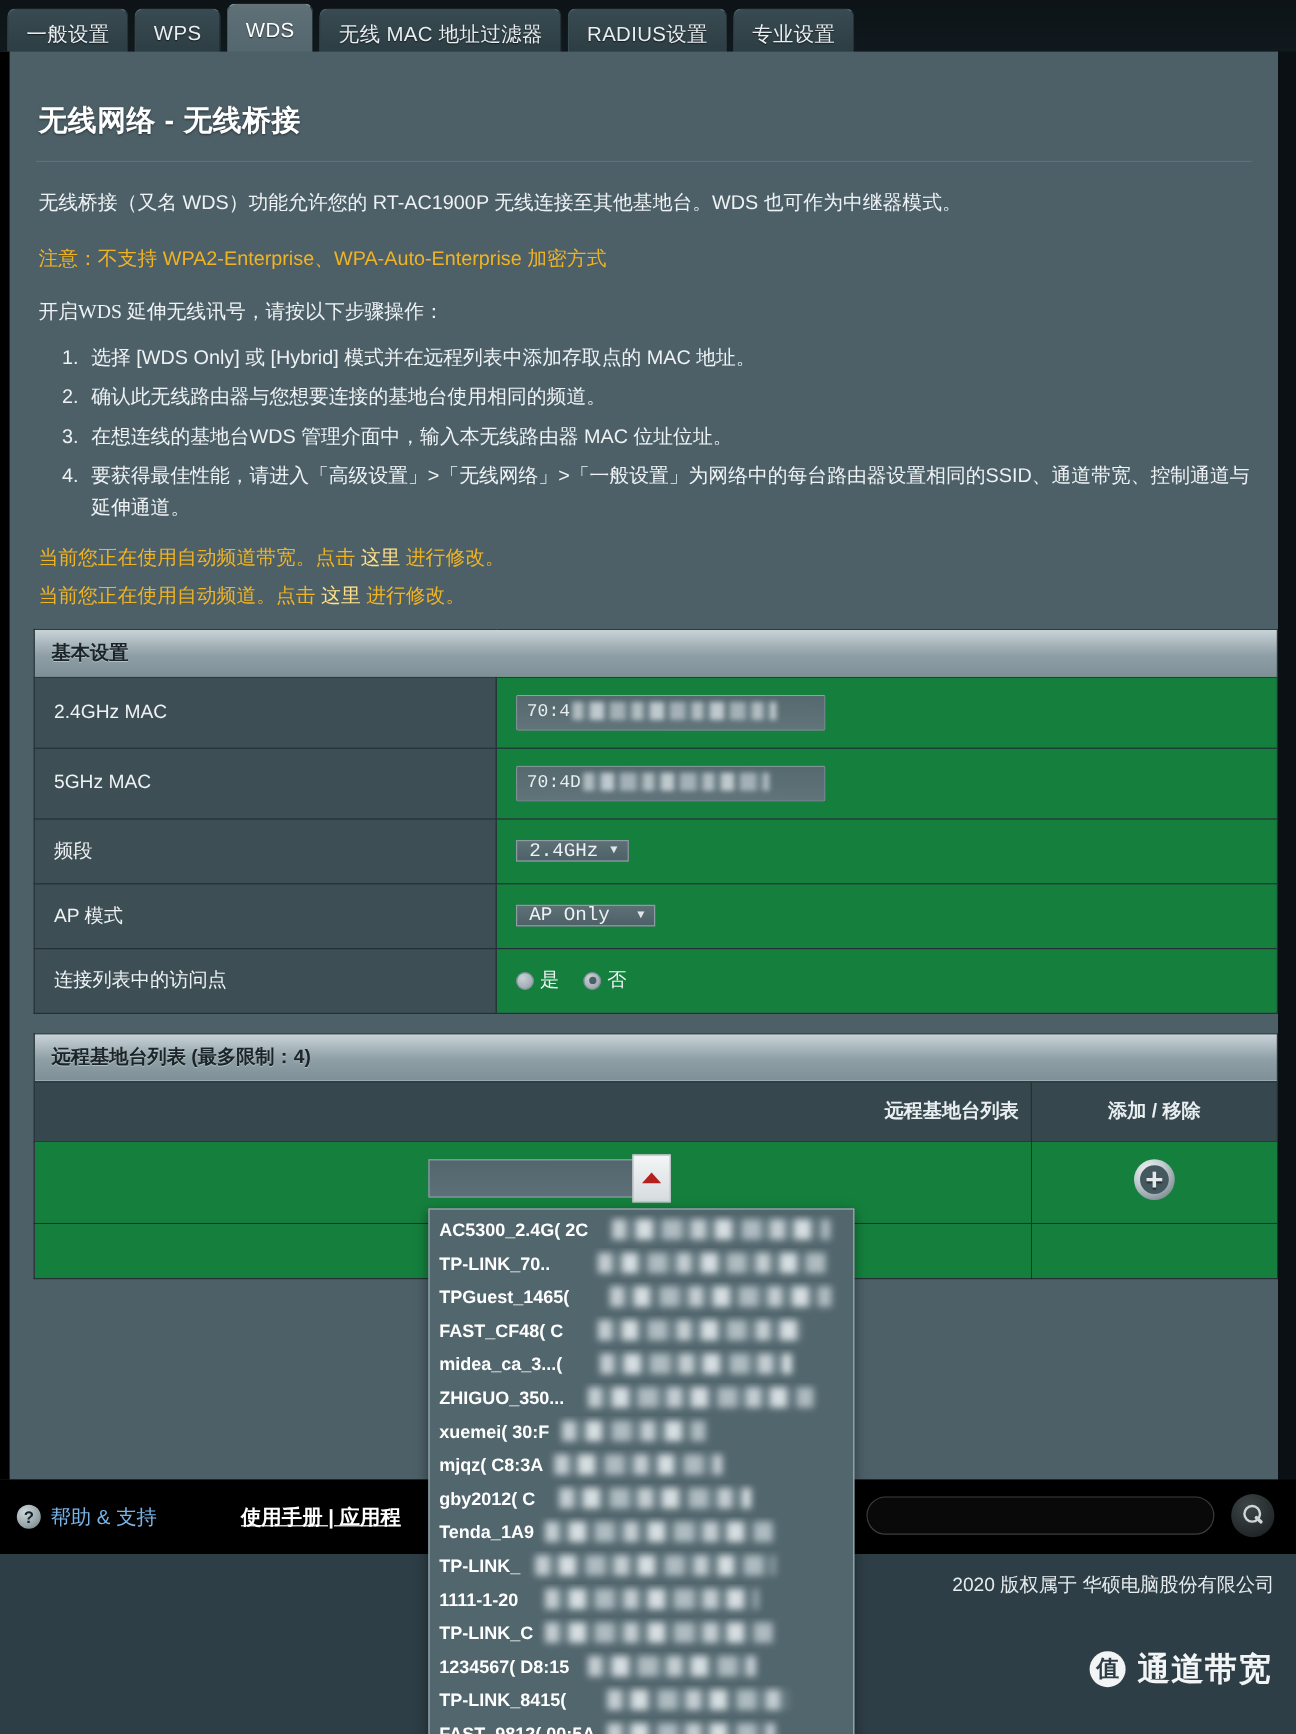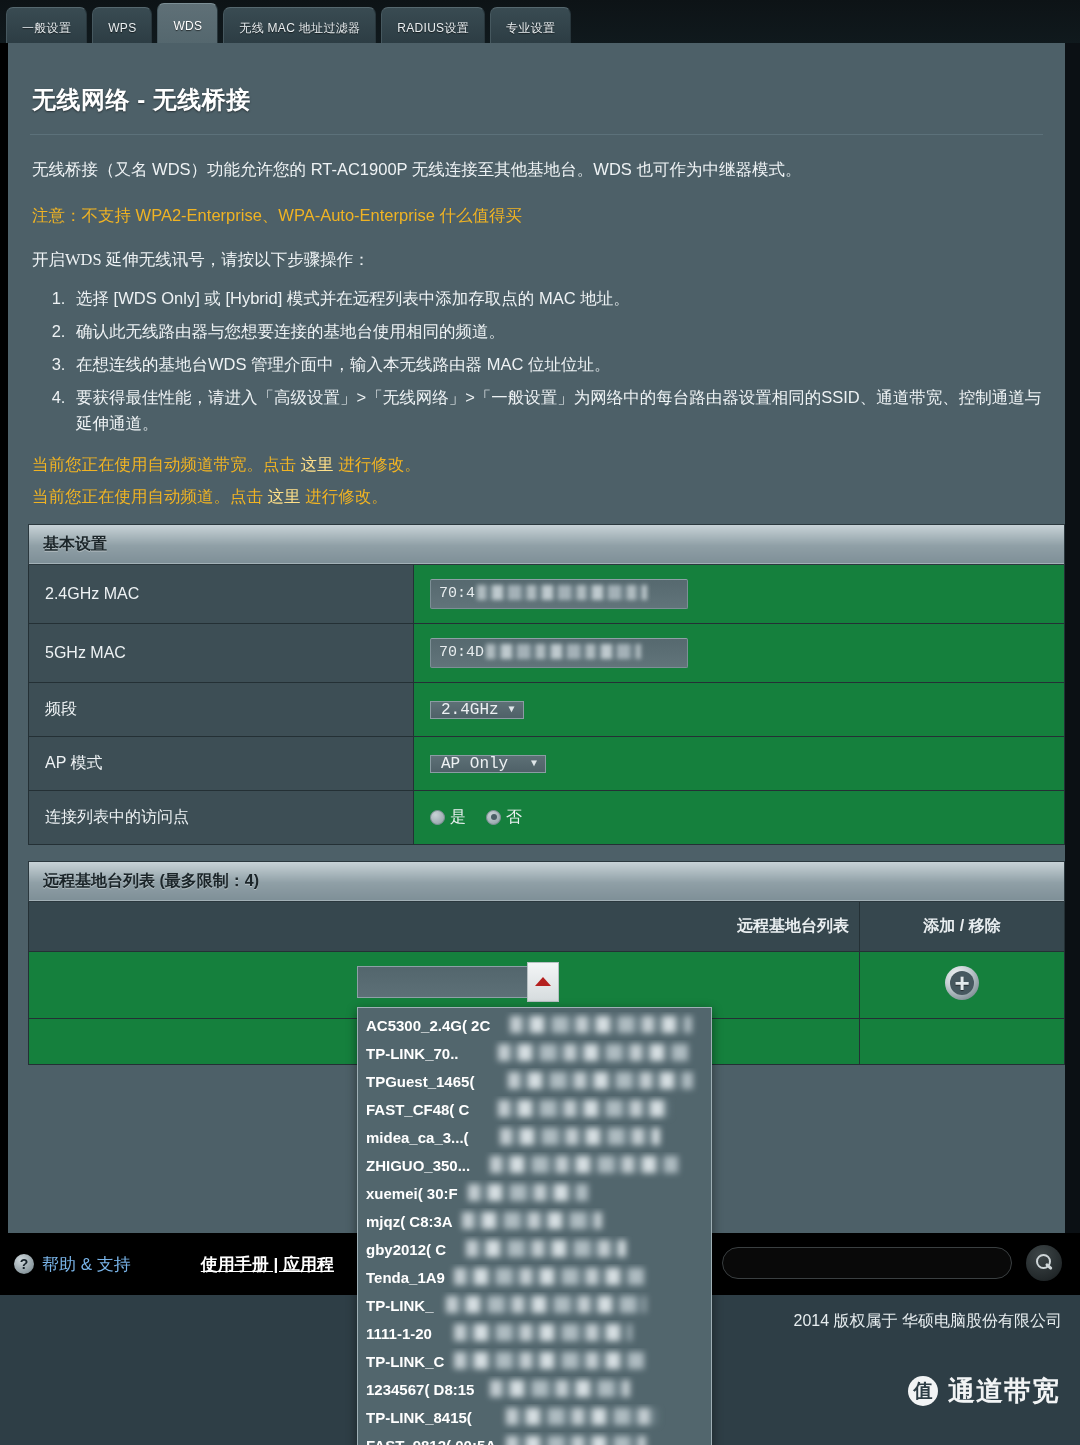--- a/index.html
+++ b/index.html
@@ -16,21 +16,21 @@
     position: absolute; left: 0; top: 0; width: 1080px; height: 48px;
     background: linear-gradient(180deg,#0d1316 0%,#101a1e 100%);
     display: flex; align-items: flex-end; padding-left: 6px;
   }
   .tab {
     height: 41px; margin-right: 5px;
     padding: 0 15px;
     display: flex; align-items: center; justify-content: center;
     background: linear-gradient(180deg,#394b52 0%,#2b3b42 100%);
     border-radius: 7px 7px 0 0;
-    color: #e9eef0; font-size: 12px; letter-spacing: .3px;
+    color: #e9eef0; font-size: 17px; letter-spacing: .3px;
     text-shadow: 0 1px 1px rgba(0,0,0,.6);
     border-top: 1px solid #56686f; border-left: 1px solid #46585f; border-right: 1px solid #28363c;
     cursor: pointer; white-space: nowrap;
   }
   .tab.active {
     background: linear-gradient(180deg,#5f7077 0%,#53666d 100%);
     color: #ffffff; height: 45px;
     border-top: 1px solid #7c8f96;
   }
 
@@ -286,21 +286,21 @@
 
   <div class="panel">
     <div class="panel-inner">
 
       <div class="page-title">无线网络 - 无线桥接</div>
       <div class="rule"></div>
 
       <div class="desc">
         <p>无线桥接（又名 WDS）功能允许您的 RT-AC1900P 无线连接至其他基地台。WDS 也可作为中继器模式。</p>
       </div>
-      <div class="note">注意：不支持 WPA2-Enterprise、WPA-Auto-Enterprise 什么值得买</div>
+      <div class="note">注意：不支持 WPA2-Enterprise、WPA-Auto-Enterprise 加密方式</div>
       <div class="steps-intro">开启WDS 延伸无线讯号，请按以下步骤操作：</div>
 
       <ol class="steps">
         <li>选择 [WDS Only] 或 [Hybrid] 模式并在远程列表中添加存取点的 MAC 地址。</li>
         <li>确认此无线路由器与您想要连接的基地台使用相同的频道。</li>
         <li>在想连线的基地台WDS 管理介面中，输入本无线路由器 MAC 位址位址。</li>
         <li>要获得最佳性能，请进入「高级设置」&gt;「无线网络」&gt;「一般设置」为网络中的每台路由器设置相同的SSID、通道带宽、控制通道与延伸通道。</li>
       </ol>
 
       <div class="link-line first">
@@ -428,20 +428,20 @@
     </div>
     <div class="fsearch">
       <input value="" placeholder="" style="">
     </div>
     <div class="fsearch-btn">
       <span class="mag"></span>
     </div>
   </div>
 
   <div class="bottom">
-    <div class="copyright">2014 版权属于 华硕电脑股份有限公司</div>
+    <div class="copyright">2020 版权属于 华硕电脑股份有限公司</div>
     <div class="watermark">
       <span class="wm-logo">值</span>
       <span class="wm-text">通道带宽</span>
     </div>
   </div>
 
 </div>
 
 </body></html>

